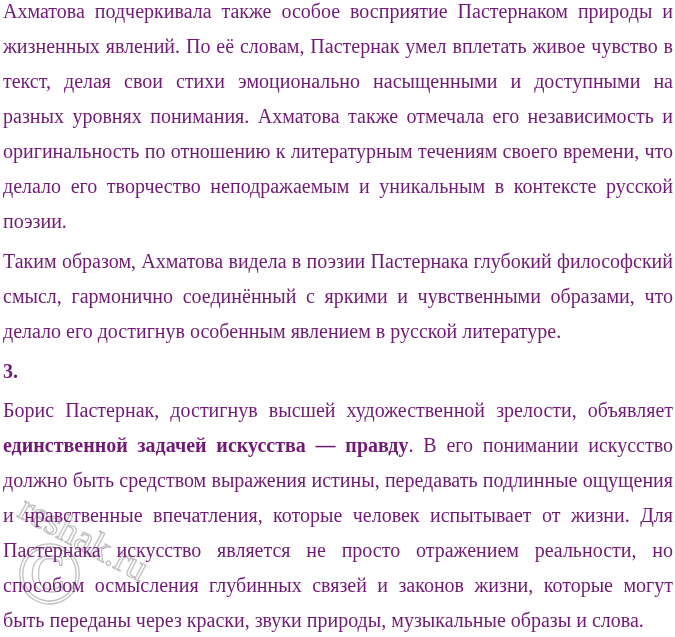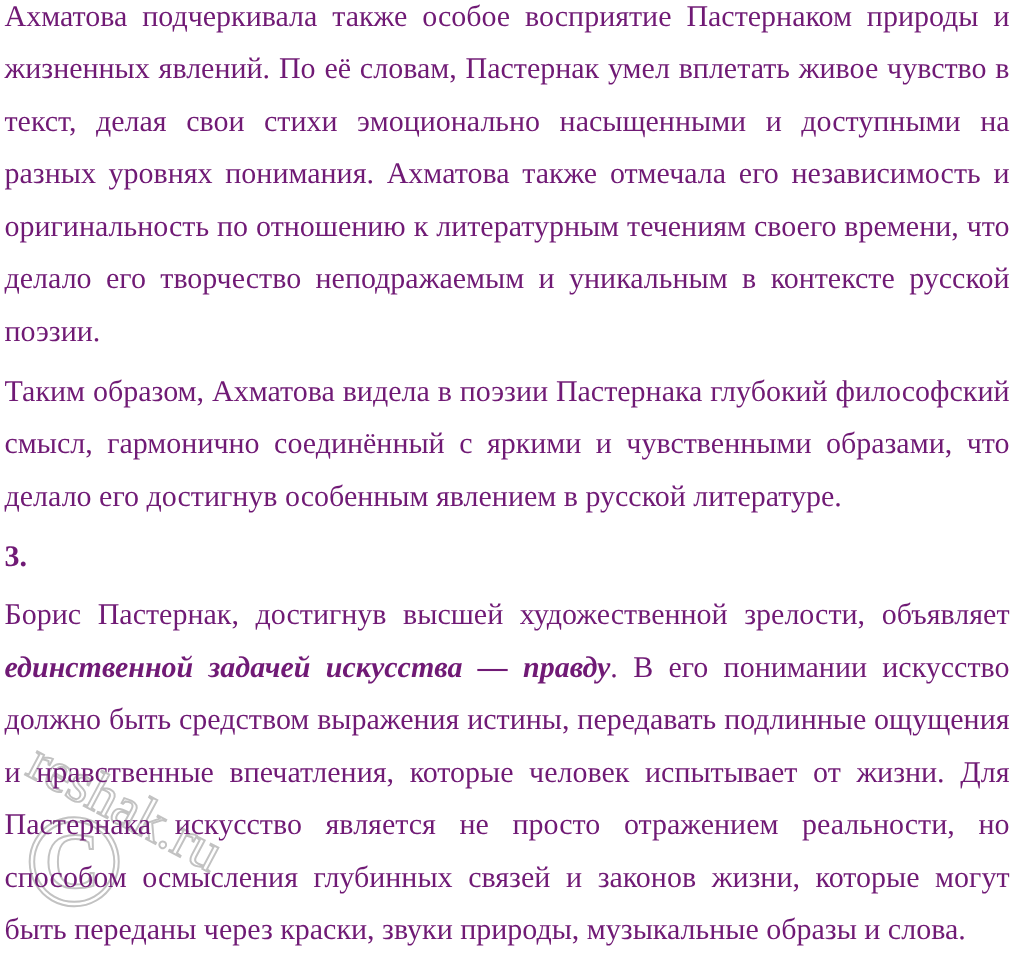--- a/index.html
+++ b/index.html
@@ -30,21 +30,20 @@
   .page p.first {
     margin-top: -6px;
   }
   .heading {
     font-weight: bold;
     text-align: left;
     margin: 0 0 4px 0;
   }
   .bold-run {
     font-weight: bold;
-    font-style: italic;
   }
   .watermark {
     position: absolute;
     left: 0;
     top: 437px;
     z-index: 0;
     pointer-events: none;
   }
 </style>
 </head>

